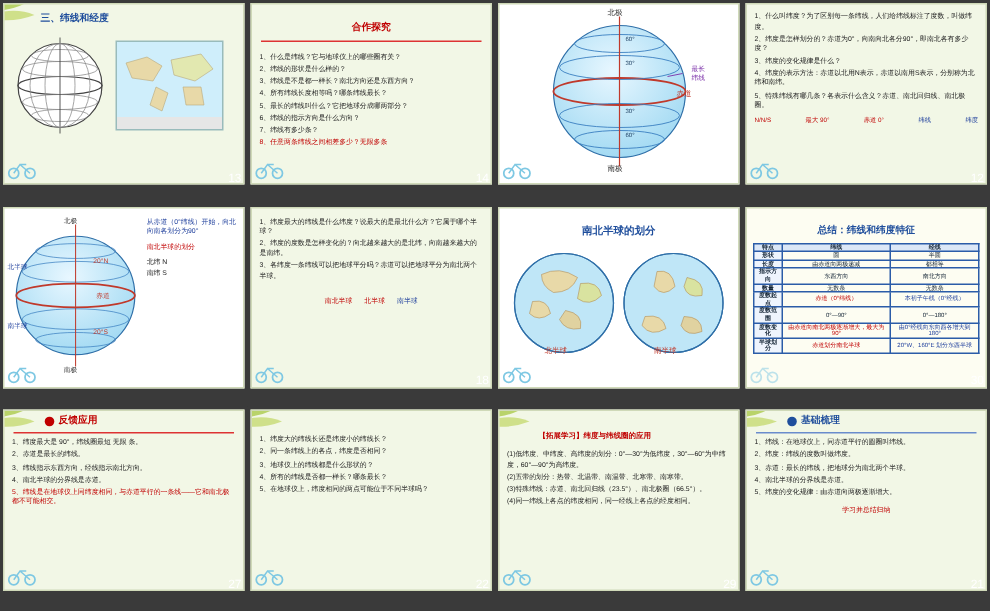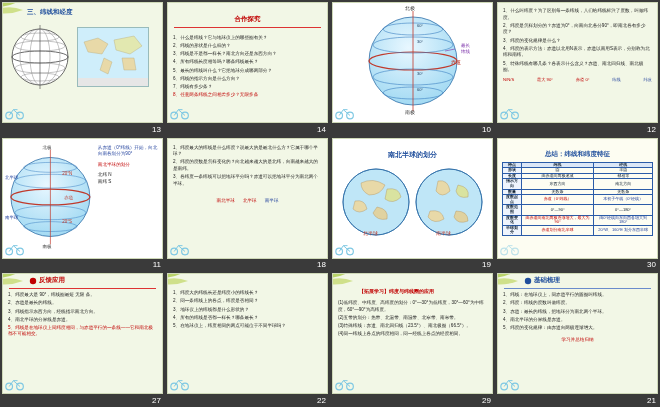--- a/index.html
+++ b/index.html
@@ -2,21 +2,21 @@
 <html><head>
 <meta charset="utf-8">
 <style>
   html,body{margin:0;padding:0;}
   body{width:660px;height:407px;background:#3a3a3a;font-family:"Liberation Sans",sans-serif;overflow:hidden;}
   .grid{display:grid;grid-template-columns:repeat(4,165px);grid-template-rows:repeat(3,135.6px);width:660px;height:406.8px;}
   .cell{position:relative;width:165px;height:135.6px;box-sizing:border-box;padding:2px 2px 0 2px;background:#3a3a3a;}
   .slide{position:relative;width:161px;height:121px;background:#f2f7e6;border:1px solid #cfd9b8;box-sizing:border-box;overflow:hidden;}
   .slide.white{background:#ffffff;}
   .slide.cream{background:#fdfdf2;}
-  .num{position:absolute;right:4px;bottom:2px;color:#ffffff;font-size:8px;font-family:"Liberation Sans",sans-serif;text-align:center;}
+  .num{position:absolute;right:4px;bottom:13px;color:#ffffff;font-size:8px;font-family:"Liberation Sans",sans-serif;text-align:center;}
   .bike{position:absolute;left:2px;bottom:2px;width:20px;height:14px;}
   
   .leaf{position:absolute;left:-6px;top:-6px;width:40px;height:28px;}
   .title-red{color:#c00000;font-weight:bold;font-size:6.5px;}
   .title-blue{color:#1f4e9c;font-weight:bold;font-size:6.5px;}
   .txt{font-size:4.6px;line-height:1.45;color:#222;}
   .txt-red{color:#c00000;}
   .txt-blue{color:#1f3f9c;}
   .body-pad{padding:4px 5px;}
   .list{margin:0;padding:0;list-style:none;}

